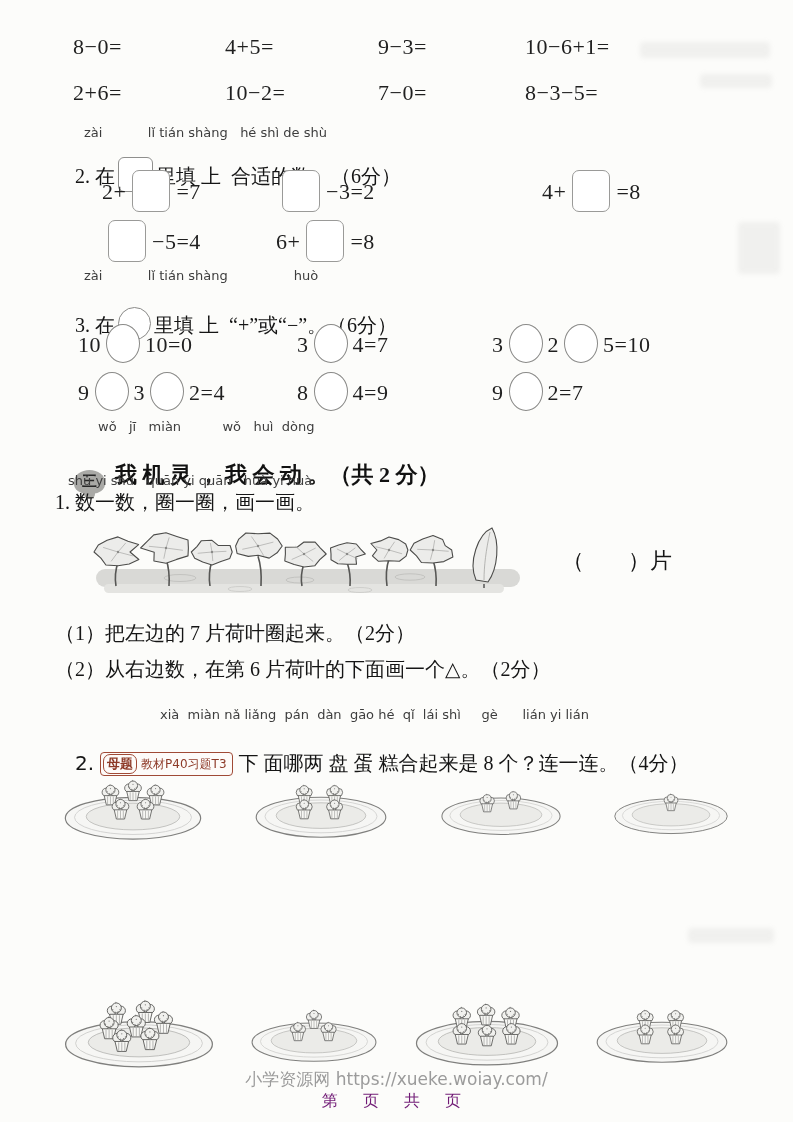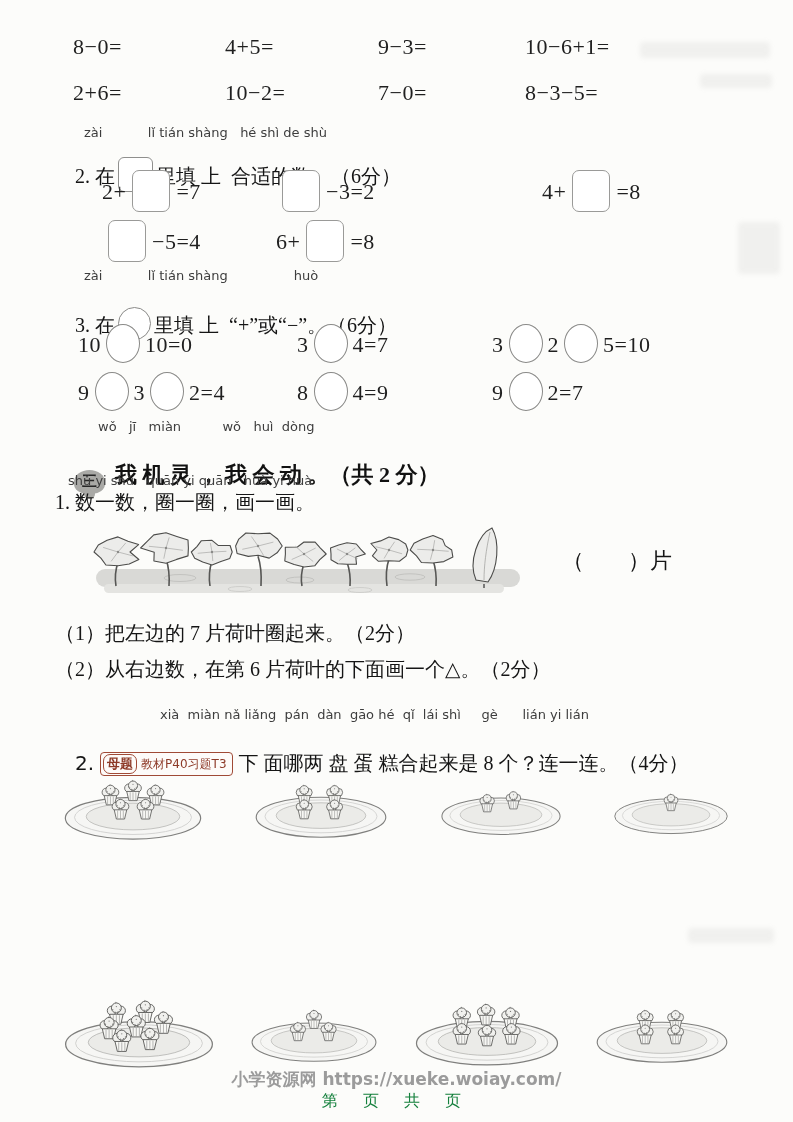--- a/index.html
+++ b/index.html
@@ -30,23 +30,23 @@
   .mushroom::after{content:"";position:absolute;bottom:-5px;left:10px;width:11px;height:6px;background:#a9a9a6;border-radius:0 0 5px 5px;}
   
   .badge{display:inline-flex;align-items:center;border:1.2px solid #a04a36;border-radius:4px;padding:1px 5px 1px 2px;
          color:#8d3a28;font-family:"DejaVu Sans",sans-serif;font-size:12px;margin:0 6px;vertical-align:2px;background:#fdfbf9;}
   .badge .bmain{border:1.2px solid #a04a36;border-radius:7px;padding:0 3px;font-weight:bold;font-size:13px;margin-right:4px;}
   
   .platesrow{position:absolute;left:62px;width:668px;display:flex;justify-content:space-between;align-items:center;}
   .plate{display:flex;align-items:flex-end;}
   
   .footer-site{position:absolute;left:0;top:1068px;width:793px;text-align:center;font-family:"DejaVu Sans",sans-serif;
-               font-size:17px;color:#9b9b9b;font-weight:bold;}
+               font-size:17px;color:#9b9b9b;}
   .footer-page{position:absolute;left:0;top:1091px;width:793px;text-align:center;font-family:"DejaVu Sans",sans-serif;
-               font-size:16px;color:#15803d;letter-spacing:10px;}
+               font-size:16px;color:#701a75;letter-spacing:10px;}
   
   .ghost{position:absolute;background:#b4b4b2;opacity:.16;filter:blur(2.5px);border-radius:3px;}
 </style>
 </head>
 <body>
 
 <svg width="0" height="0" style="position:absolute" aria-hidden="true">
   <symbol id="cupcake" viewBox="0 0 24 28">
     <path d="M11.5,1 l-2,4 h4 z" fill="#8a8a88"></path>
     <circle cx="7" cy="11" r="5" fill="#f1f1ee" stroke="#5a5a58" stroke-width="1"></circle>

